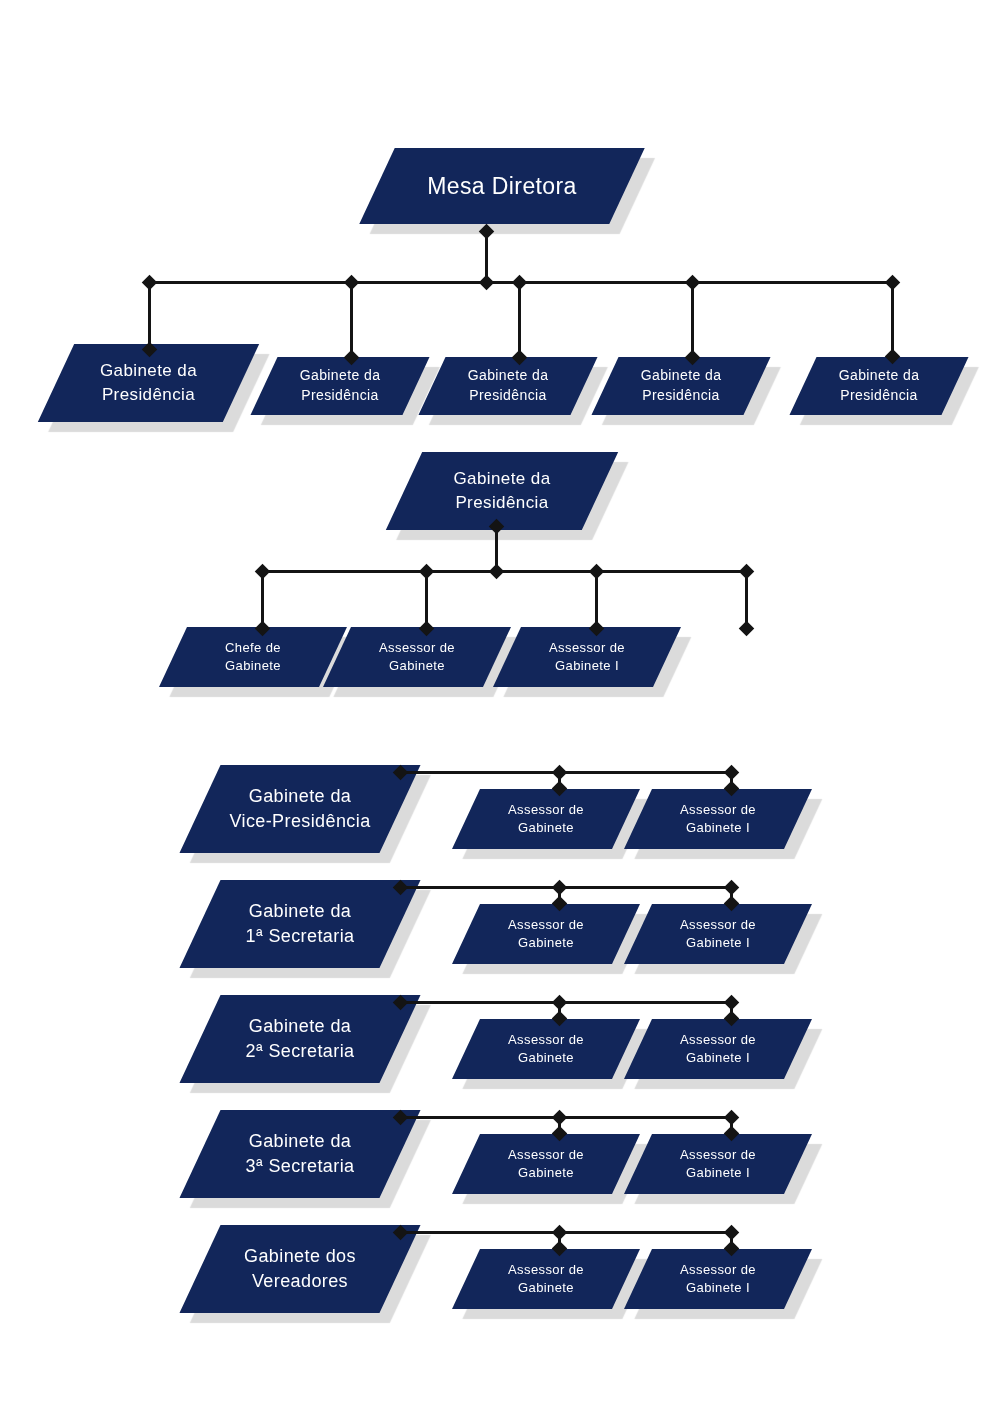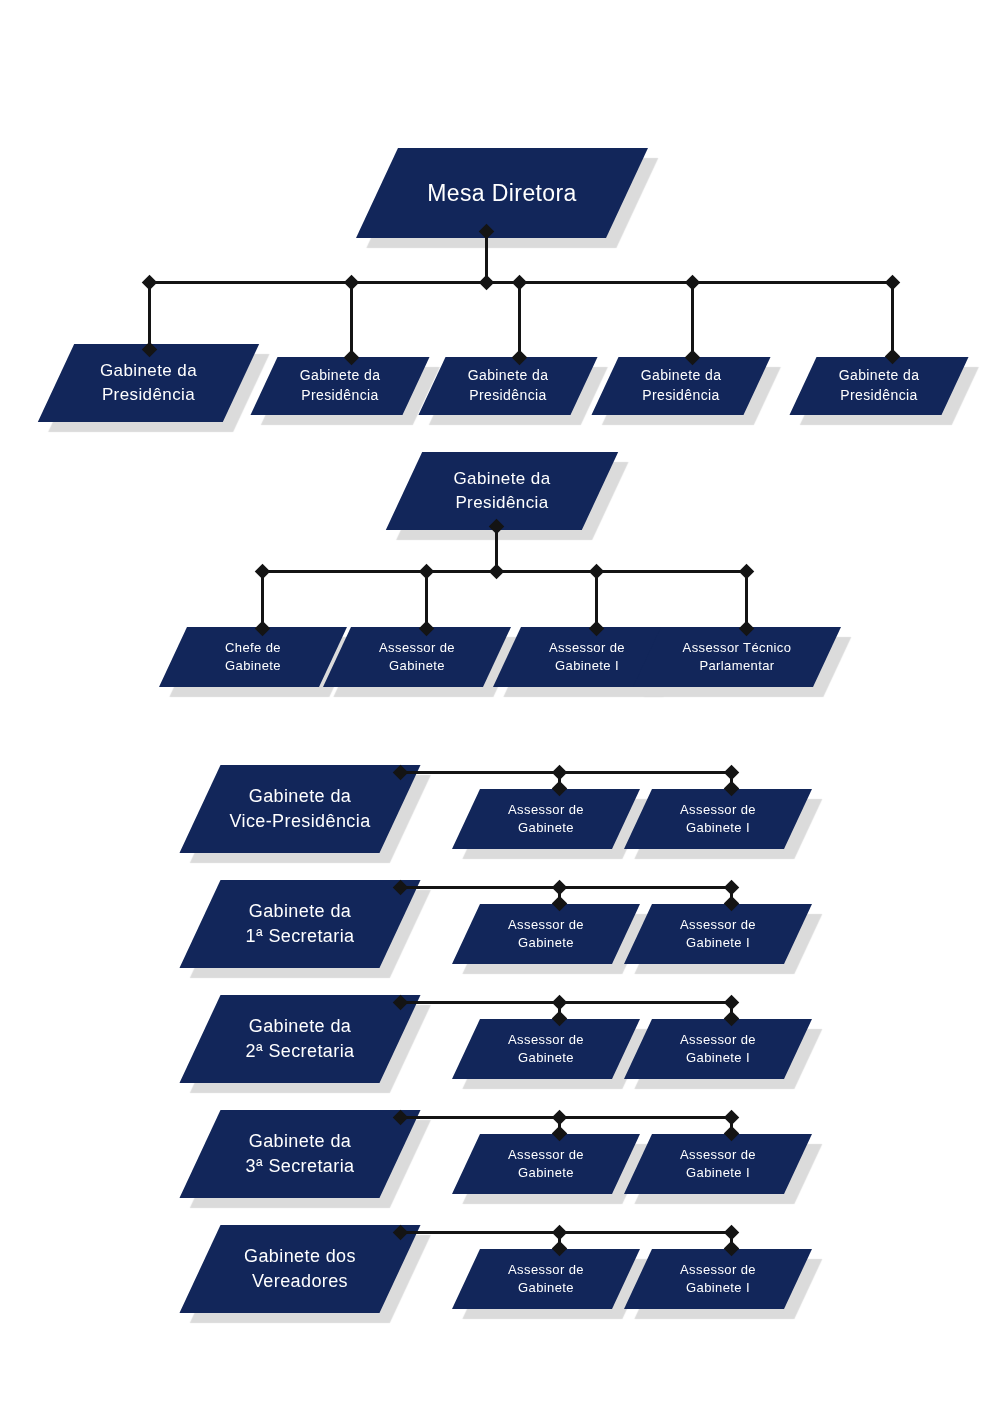--- a/index.html
+++ b/index.html
@@ -27,21 +27,21 @@
       transform:rotate(45deg);}
 
   .row{position:absolute;left:0;width:1008px;height:0;}
 </style>
 </head>
 <body>
 
 <div class="stage">
 
 
-  <div class="para" style="left:377px;top:148px;width:250px;height:90px;">
+  <div class="para" style="left:377px;top:148px;width:250px;height:76px;">
     <div class="bg"></div>
     <div class="lb" style="font-size:23px;">Mesa Diretora</div>
   </div>
 
   <div class="para" style="left:56px;top:344px;width:185px;height:78px;">
     <div class="bg"></div>
     <div class="lb" style="font-size:17px;">Gabinete da
 Presidência</div>
   </div>
   <div class="para" style="left:264px;top:357px;width:152px;height:58px;">
@@ -99,25 +99,20 @@
   <div class="para" style="left:337px;top:627px;width:160px;height:60px;">
     <div class="bg"></div>
     <div class="lb" style="font-size:13px;">Assessor de
 Gabinete</div>
   </div>
   <div class="para" style="left:507px;top:627px;width:160px;height:60px;">
     <div class="bg"></div>
     <div class="lb" style="font-size:13px;">Assessor de
 Gabinete I</div>
   </div>
-  <div class="para" style="left:647px;top:627px;width:180px;height:60px;">
-    <div class="bg"></div>
-    <div class="lb" style="font-size:13px;">Assessor Técnico
-Parlamentar</div>
-  </div>
 
   <i class="cn vl" style="left:495px;top:524px;height:48px;"></i>
   <i class="cn hl" style="left:263px;top:570px;width:484px;"></i>
   <i class="cn vl" style="left:261px;top:572px;height:57px;"></i>
   <i class="cn vl" style="left:425px;top:572px;height:57px;"></i>
   <i class="cn vl" style="left:595px;top:572px;height:57px;"></i>
   <i class="cn vl" style="left:745px;top:572px;height:57px;"></i>
   <i class="dm" style="left:491px;top:521px;"></i>
   <i class="dm" style="left:491px;top:566px;"></i>
   <i class="dm" style="left:257px;top:566px;"></i>

